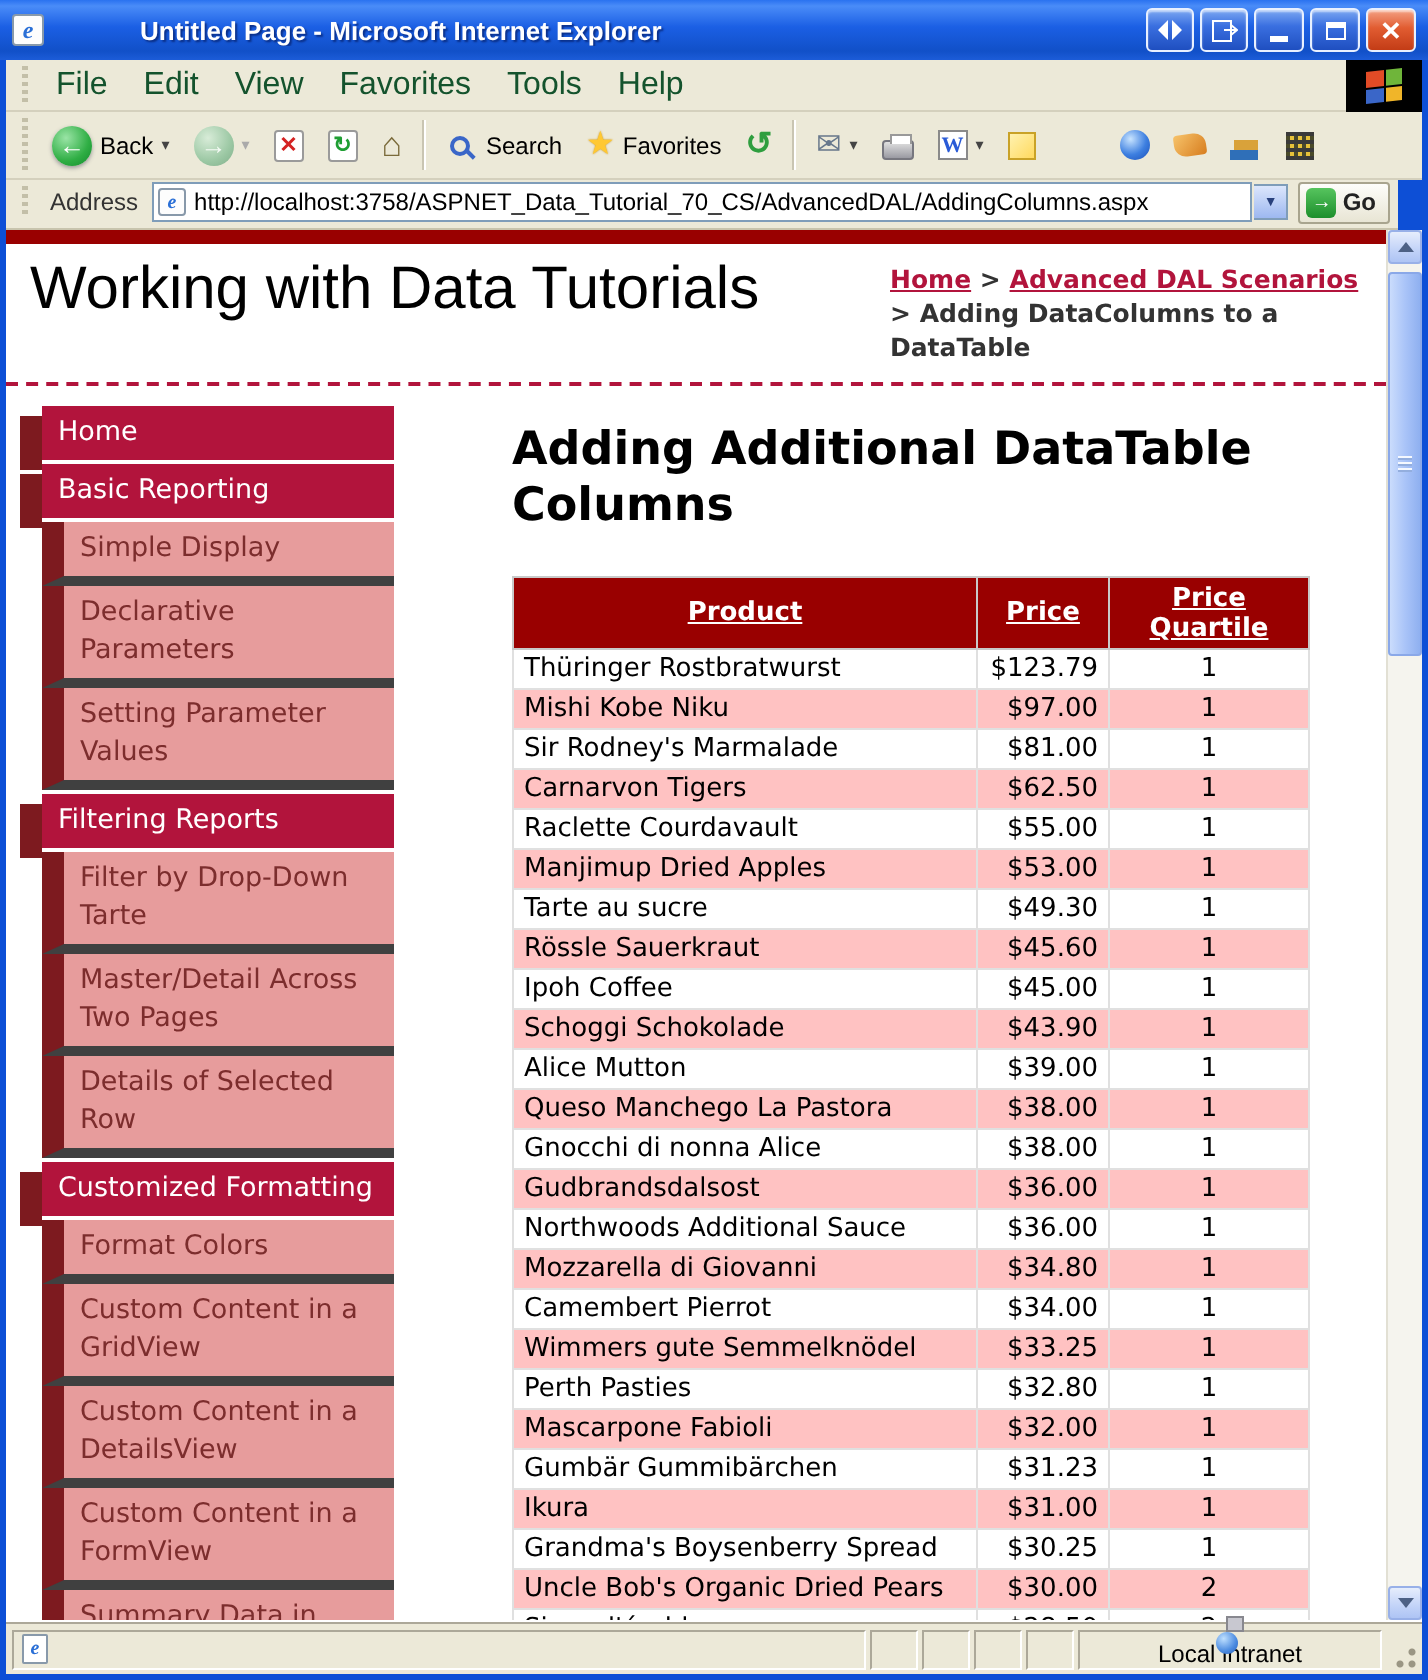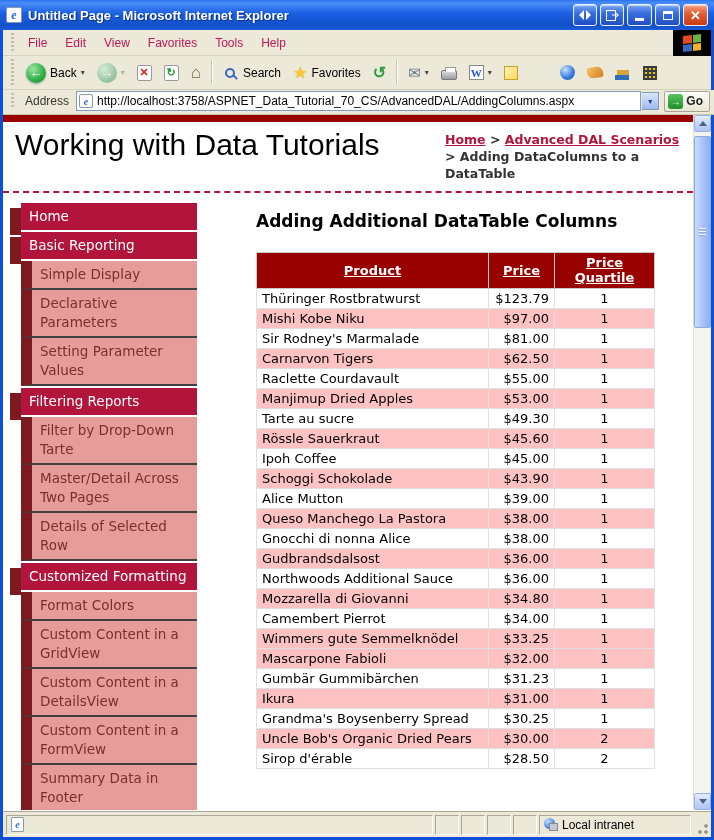--- a/index.html
+++ b/index.html
@@ -14,21 +14,21 @@
   
   .titlebar{
     position:absolute; top:0; left:0; right:0; height:30px;
     background:linear-gradient(180deg,#2a72f0 0%,#4a8cf8 10%,#1b5fe4 45%,#1150c8 85%,#1c5cd8 100%);
     display:flex; align-items:center; padding:0 6px; gap:6px;
   }
   .ie-doc{ width:16px; height:16px; background:#fdfdfd; border:1px solid #8899aa; border-radius:2px;
     display:flex; align-items:center; justify-content:center;
     color:#2a6fd6; font-weight:bold; font-size:12px; font-family:"Liberation Serif",serif; font-style:italic; }
   .titlebar .title{ color:#fff; font-weight:bold; font-size:13px; text-shadow:1px 1px 1px #0a2f88; flex:1;
-    white-space:nowrap; overflow:hidden; }
+    white-space:nowrap; overflow:hidden;margin-left:42px; }
   .controls{ display:flex; gap:3px; align-items:center; }
   .wbtn{
     width:25px; height:22px; border-radius:3px; border:1px solid #e8f0ff;
     background:linear-gradient(180deg,#7ca7f2 0%,#3a6fe0 40%,#1f4fc0 100%);
     display:flex; align-items:center; justify-content:center; color:#fff;
     box-shadow:inset 0 1px 1px rgba(255,255,255,.6);
   }
   .wbtn.small{ width:24px; }
   .wbtn.close{ background:linear-gradient(180deg,#f4a183 0%,#e15c31 45%,#c33c16 100%); font-weight:bold; font-size:13px; }
   .glyph-min{ width:9px; height:3px; background:#fff; margin-top:9px; }
@@ -36,21 +36,21 @@
 
   
   .menubar{
     position:absolute; top:30px; left:3px; right:3px; height:26px;
     background:#ece9d8; border-bottom:1px solid #d4d0bd;
     display:flex; align-items:center; gap:2px; padding-left:4px;
   }
   .grip{ width:5px; align-self:stretch; margin:3px 3px;
     background:repeating-linear-gradient(180deg,#c3bfa8 0 2px,transparent 2px 4px);
     background-size:3px 100%; background-repeat:no-repeat; background-position:center; }
-  .menu-item{ font-size:12px; color:#be185d; padding:4px 8px; cursor:default; }
+  .menu-item{ font-size:16px; color:#14532d; padding:4px 8px; cursor:default; }
   .throbber{ margin-left:auto; width:38px; height:26px; background:#000; display:flex; align-items:center; justify-content:center; }
   .flag{ width:18px; height:16px; display:grid; grid-template-columns:1fr 1fr; grid-template-rows:1fr 1fr; gap:1px; transform:skewY(-6deg); }
   .flag i{ display:block; }
   .flag .r{ background:#e24b26; } .flag .g{ background:#6fb53a; } .flag .b{ background:#3a66c8; } .flag .y{ background:#f0b529; }
 
   
   .toolbar{
     position:absolute; top:56px; left:3px; right:3px; height:34px;
     background:#ece9d8; border-bottom:1px solid #d4d0bd;
     display:flex; align-items:center; gap:4px; padding:0 4px; font-size:12px;
@@ -83,21 +83,21 @@
   .boot{ width:16px; height:11px; border-radius:2px 6px 2px 6px; background:linear-gradient(135deg,#f7c36a,#d77d1f); transform:rotate(-8deg); }
   .books{ position:relative; width:16px; height:14px; }
   .books::before{ content:""; position:absolute; left:0; bottom:0; width:14px; height:5px; background:#2f6fb8; }
   .books::after{ content:""; position:absolute; left:2px; bottom:5px; width:12px; height:5px; background:#d9a23a; }
   .pixgrid{ width:14px; height:14px;
     background:repeating-linear-gradient(0deg,#3a3a3a 0 2px,transparent 2px 4px),
                repeating-linear-gradient(90deg,#4a4a2a 0 2px,#e8c23a 2px 4px); }
 
   
   .addressbar{
-    position:absolute; top:90px; left:3px; right:0; height:25px;
+    position:absolute; top:90px; left:3px; right:15px; height:25px;
     background:#ece9d8; border-bottom:1px solid #c8c4ad;
     display:flex; align-items:center; gap:5px; padding:0 4px 2px 4px; font-size:12px;
   }
   .addr-label{ color:#333; padding:0 2px; }
   .addr-field{ flex:1; height:20px; background:#fff; border:1px solid #7f9db9;
     display:flex; align-items:center; gap:4px; padding:0 2px; }
   .addr-field .ie-doc{ width:14px; height:14px; font-size:10px; }
   .addr-input{ flex:1; border:none; outline:none; font-size:12px; font-family:"Liberation Sans",sans-serif; color:#000; background:transparent; }
   .addr-drop{ width:17px; height:18px; margin-left:-4px;
     background:linear-gradient(180deg,#dce6fc,#9db8f0); border:1px solid #7f9db9; border-left:none;
@@ -125,26 +125,26 @@
   .pagebody{ display:flex; align-items:flex-start; }
 
   
   .sidebar{ width:198px; margin:8px 0 0 7px; padding-left:11px; font-size:13.5px; flex-shrink:0; }
   .side-item{ cursor:pointer; }
   .side-item.header{ position:relative; background:var(--crimson,#b2143c); color:#fff; width:176px;
     padding:4px 8px; margin:2px 0; line-height:19px; }
   .side-item.header::before{ content:""; position:absolute; left:-11px; top:5px; bottom:-5px; width:11px;
     background:var(--darkmaroon,#7d1a1f); }
   .side-item.child{ background:var(--sidepink,#e79c9c); color:#7c2d2d; width:176px;
-    border-left:11px solid var(--darkmaroon,#7d1a1f); border-bottom:2px solid #404040;
+    border-left:11px solid var(--darkmaroon,#7d1a1f); border-bottom:5px solid #404040;
     padding:4px 8px; line-height:19px; }
 
   
   .main{ flex:1; padding:18px 0 0 48px; }
-  .main h1{ font-size:17px; font-weight:bold; color:#000; width:440px; line-height:1.25; font-family:"DejaVu Sans",sans-serif; }
+  .main h1{ font-size:23px; font-weight:bold; color:#000; width:440px; line-height:1.25; font-family:"DejaVu Sans",sans-serif; }
   table.grid{ border-collapse:collapse; margin-top:20px; table-layout:fixed; width:398px; font-size:13px; }
   table.grid th{ background:var(--maroon,#990000); color:#fff; border:1px solid #c9c9c9; height:36px; vertical-align:middle; }
   table.grid th a{ color:#fff; font-weight:bold; text-decoration:underline; font-size:13px; }
   table.grid td{ border:1px solid #e0e0e0; padding:1px 5px; height:20px; white-space:nowrap; overflow:hidden; color:#000; }
   td.price{ text-align:right; padding-right:9px; }
   td.quart{ text-align:center; }
   tr.alt td{ background:var(--pinkrow,#ffc2c2); }
   col.c-product{ width:232px; } col.c-price{ width:66px; } col.c-quart{ width:100px; }
 
   
@@ -162,21 +162,21 @@
 
   
   .statusbar{
     position:absolute; bottom:3px; left:3px; right:3px; height:27px;
     background:#ece9d8; border-top:1px solid #fff; box-shadow:inset 0 1px 0 #aca899;
     display:flex; align-items:center; gap:2px; padding:3px 2px 2px 3px; font-size:12px; color:#000;
   }
   .spanel{ height:20px; border:1px solid; border-color:#aca899 #fff #fff #aca899; display:flex; align-items:center; gap:4px; padding:0 4px; }
   .spanel.main-zone{ flex:1; }
   .spanel.seg{ width:24px; }
-  .spanel.intranet{ width:152px; }
+  .spanel.intranet{ width:152px;flex-direction:column; }
   .mini-doc{ width:13px; height:15px; background:#fff; border:1px solid #8899aa; border-radius:1px;
     display:flex; align-items:center; justify-content:center; color:#2a6fd6; font-weight:bold; font-size:10px;
     font-family:"Liberation Serif",serif; font-style:italic; }
   .globe{ width:14px; height:13px; position:relative; }
   .globe::before{ content:""; position:absolute; left:0; top:0; width:11px; height:11px; border-radius:50%;
     background:radial-gradient(circle at 35% 30%,#bfe0ff,#4a8ae0 60%,#2a5fb8); }
   .globe::after{ content:""; position:absolute; right:0; bottom:0; width:7px; height:6px; background:#c8c8d0; border:1px solid #88888f; }
   .sgrip{ width:14px; height:14px; margin-left:2px; align-self:flex-end;
     background:
       radial-gradient(circle at 11px 11px,#9a9684 1.5px,transparent 2px),
@@ -445,20 +445,25 @@
                 <tr>
                   <td>Camembert Pierrot</td>
                   <td class="price">$34.00</td>
                   <td class="quart">1</td>
                 </tr>
                 <tr class="alt">
                   <td>Wimmers gute Semmelknödel</td>
                   <td class="price">$33.25</td>
                   <td class="quart">1</td>
                 </tr>
+                <tr>
+                  <td>Perth Pasties</td>
+                  <td class="price">$32.80</td>
+                  <td class="quart">1</td>
+                </tr>
                 <tr class="alt">
                   <td>Mascarpone Fabioli</td>
                   <td class="price">$32.00</td>
                   <td class="quart">1</td>
                 </tr>
                 <tr>
                   <td>Gumbär Gummibärchen</td>
                   <td class="price">$31.23</td>
                   <td class="quart">1</td>
                 </tr>

